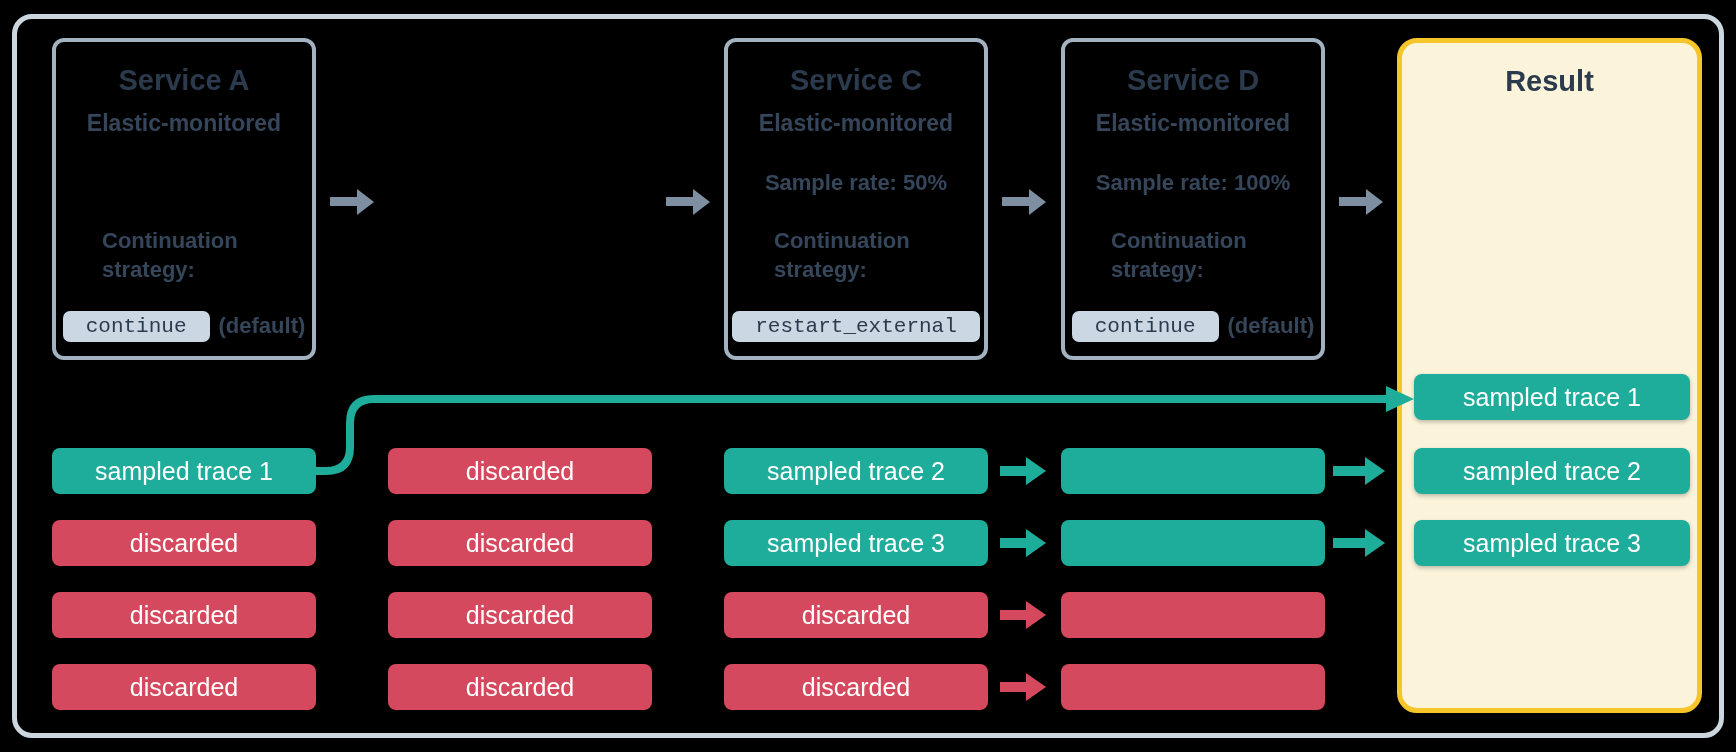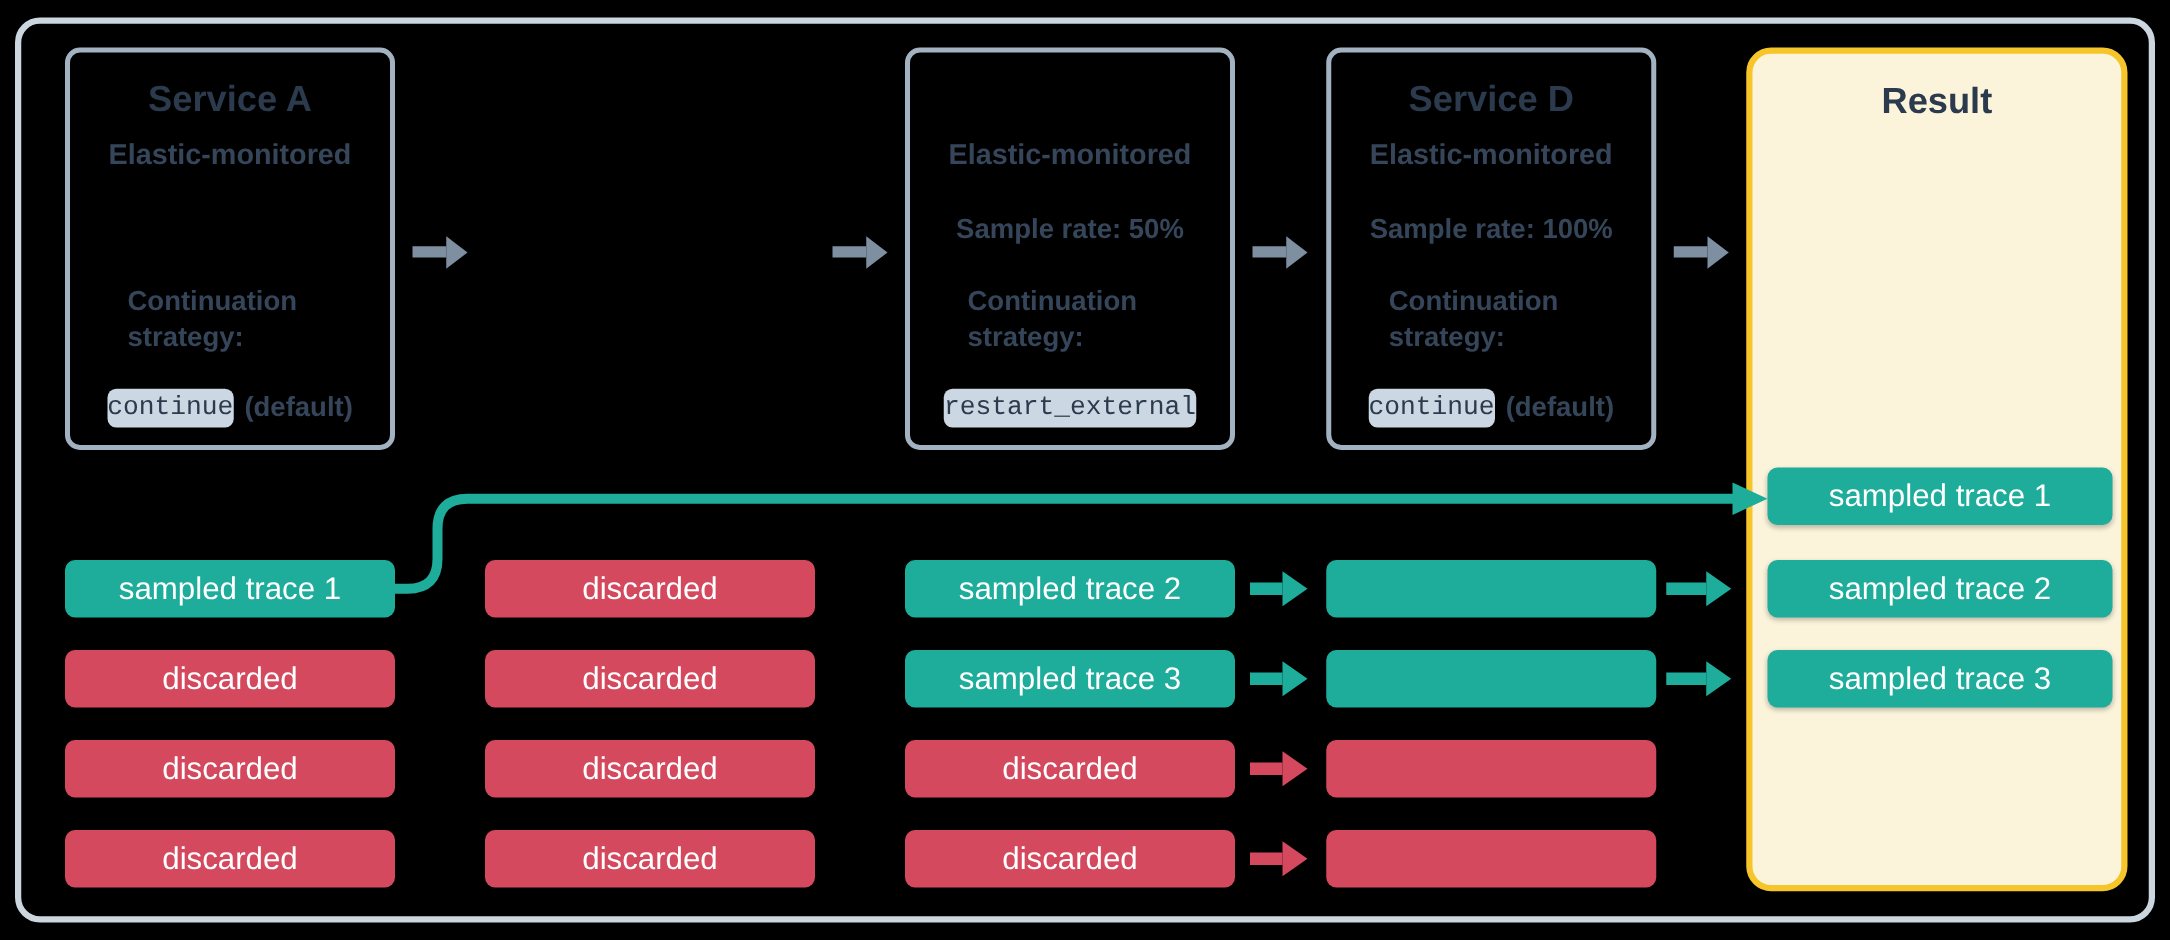--- a/index.html
+++ b/index.html
@@ -22,21 +22,21 @@
   .svc-sub{position:absolute;top:68px;left:0;right:0;text-align:center;
            font-size:23px;font-weight:bold;color:var(--body-text,#36465A);}
   .svc-rate{position:absolute;top:128px;left:0;right:0;text-align:center;
             font-size:22px;font-weight:bold;color:var(--body-text,#36465A);}
   .svc-strategy{position:absolute;top:184px;left:46px;right:46px;
                 font-size:22px;font-weight:bold;line-height:29px;color:var(--body-text,#36465A);}
   .svc-chip-row{position:absolute;top:264px;left:4px;right:4px;height:40px;
                 display:flex;justify-content:center;align-items:center;gap:9px;}
   .chip{font-family:"Liberation Mono","DejaVu Sans Mono",monospace;font-size:21px;
         background:var(--chip-bg,#CBD7E2);color:var(--dark-text,#2B3A4C);
-        padding:4px 0;border-radius:7px;white-space:nowrap;}
+        padding:4px 23px;border-radius:7px;white-space:nowrap;}
   .chip-note{font-size:22px;font-weight:bold;color:var(--body-text,#36465A);white-space:nowrap;}
 
   
   .result-box{position:absolute;left:1397px;top:38px;width:305px;height:675px;box-sizing:border-box;
               border:5px solid var(--yellow-border,#F6C52A);border-radius:20px;
               background:var(--cream-fill,#FBF4DB);}
   .result-title{position:absolute;top:22px;left:0;right:0;text-align:center;
                 font-size:29px;font-weight:bold;color:var(--dark-text,#2B3A4C);}
   .result-pill{position:absolute;left:12px;width:276px;height:46px;border-radius:8px;
                background:var(--teal,#1EAC9B);color:var(--pill-text,#fff);font-size:25px;
@@ -85,20 +85,21 @@
     <div class="svc-sub hide-if-empty">Elastic-monitored</div>
     <div class="svc-strategy hide-if-empty">Continuation strategy:</div>
     <div class="svc-chip-row">
       <code class="chip hide-if-empty">continue</code>
       <span class="chip-note hide-if-empty">(default)</span>
     </div>
   </div>
 
 
   <div class="service-box box-c">
+    <div class="svc-title">Service C</div>
     <div class="svc-sub hide-if-empty">Elastic-monitored</div>
     <div class="svc-rate hide-if-empty">Sample rate: 50%</div>
     <div class="svc-strategy hide-if-empty">Continuation strategy:</div>
     <div class="svc-chip-row">
       <code class="chip hide-if-empty">restart_external</code>
 
     </div>
   </div>
 
   <div class="service-box box-d">

